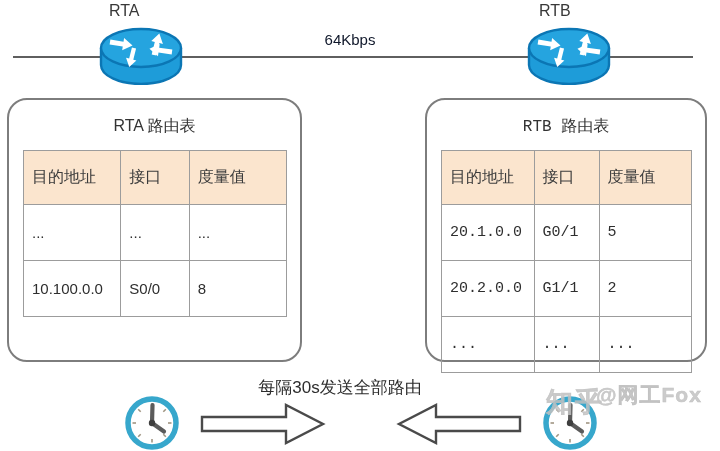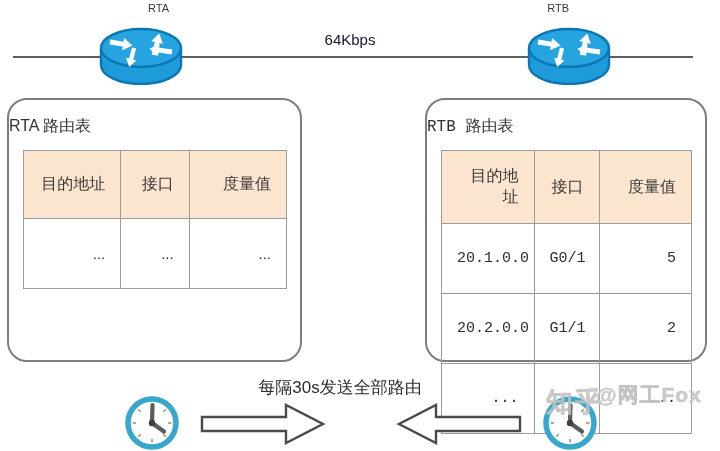--- a/index.html
+++ b/index.html
@@ -3,33 +3,33 @@
 <meta charset="utf-8">
 <style>
   html,body{margin:0;padding:0;background:#fff;}
   .canvas{
     position:relative;width:720px;height:451px;background:#ffffff;overflow:hidden;
     font-family:"Liberation Sans","DejaVu Sans",sans-serif;color:#2e2e2e;
   }
   .abs{position:absolute;}
   
   .link-line{left:13px;top:56px;width:680px;height:2px;background:#5f5f5f;}
-  .router-label{top:2px;width:60px;text-align:right;font-size:11px;color:#383838;}
-  .rl-a{left:109px;} .rl-b{left:509px;}
+  .router-label{top:2px;width:60px;text-align:left;font-size:16px;color:#383838;}
+  .rl-a{left:109px;} .rl-b{left:539px;}
   .router{width:84px;height:58px;}
   .router-a{left:99px;top:27px;} .router-b{left:527px;top:27px;}
   .link-label{left:318px;top:31px;width:64px;text-align:center;font-size:15px;color:#0f172a;}
   
   .panel{border:2px solid #7d7d7d;border-radius:20px;background:#fff;}
   .panel-a{left:7px;top:98px;width:291px;height:260px;}
   .panel-b{left:425px;top:98px;width:278px;height:260px;font-family:Liberation Mono, monospace;}
-  .panel-title{margin-top:16px;font-size:16px;color:#333;}
+  .panel-title{margin-top:16px;text-align:center;font-size:16px;color:#333;}
   .rt-table{position:absolute;left:14px;right:13px;top:50px;border-collapse:collapse;table-layout:fixed;width:calc(100% - 27px);}
-  .rt-table td,.rt-table th{border:1px solid #9c9c9c;text-align:right;vertical-align:middle;
-    font-size:15px;color:#2e2e2e;padding:15px;}
+  .rt-table td,.rt-table th{border:1px solid #9c9c9c;text-align:left;vertical-align:middle;
+    font-size:15px;color:#2e2e2e;padding:8px;}
   .rt-table th{background:#FBE5CE;font-size:16px;font-weight:normal;color:#3c3c3c;height:37px;}
   .rt-table td{height:39px;}
   
   .caption{left:240px;top:376px;width:200px;text-align:center;font-size:17px;color:#2d2d2d;}
   .clock{width:56px;height:56px;}
   .clock-l{left:124px;top:395px;} .clock-r{left:542px;top:395px;}
   .barrow{width:126px;height:44px;}
   .arrow-r{left:200px;top:402px;} .arrow-l{left:396px;top:402px;}
   .wm{color:#c9c9c9;font-weight:bold;-webkit-text-stroke:0.5px #bfbfbf;}
   .wm-logo{left:546px;top:384px;font-size:27px;letter-spacing:2px;opacity:.85;}
@@ -94,20 +94,25 @@
       <tbody>
           <tr>
         <th>目的地址</th>
         <th>接口</th>
         <th>度量值</th>
       </tr>
       <tr>
         <td>...</td>
         <td>...</td>
         <td>...</td>
+      </tr>
+      <tr>
+        <td>10.100.0.0</td>
+        <td>S0/0</td>
+        <td>8</td>
       </tr>
     </tbody>
       </table>
   </div>
 
   <div class="abs panel panel-b">
     <div class="panel-title">RTB 路由表</div>
     <table class="rt-table">
       <colgroup>
           <col style="width:37%">

